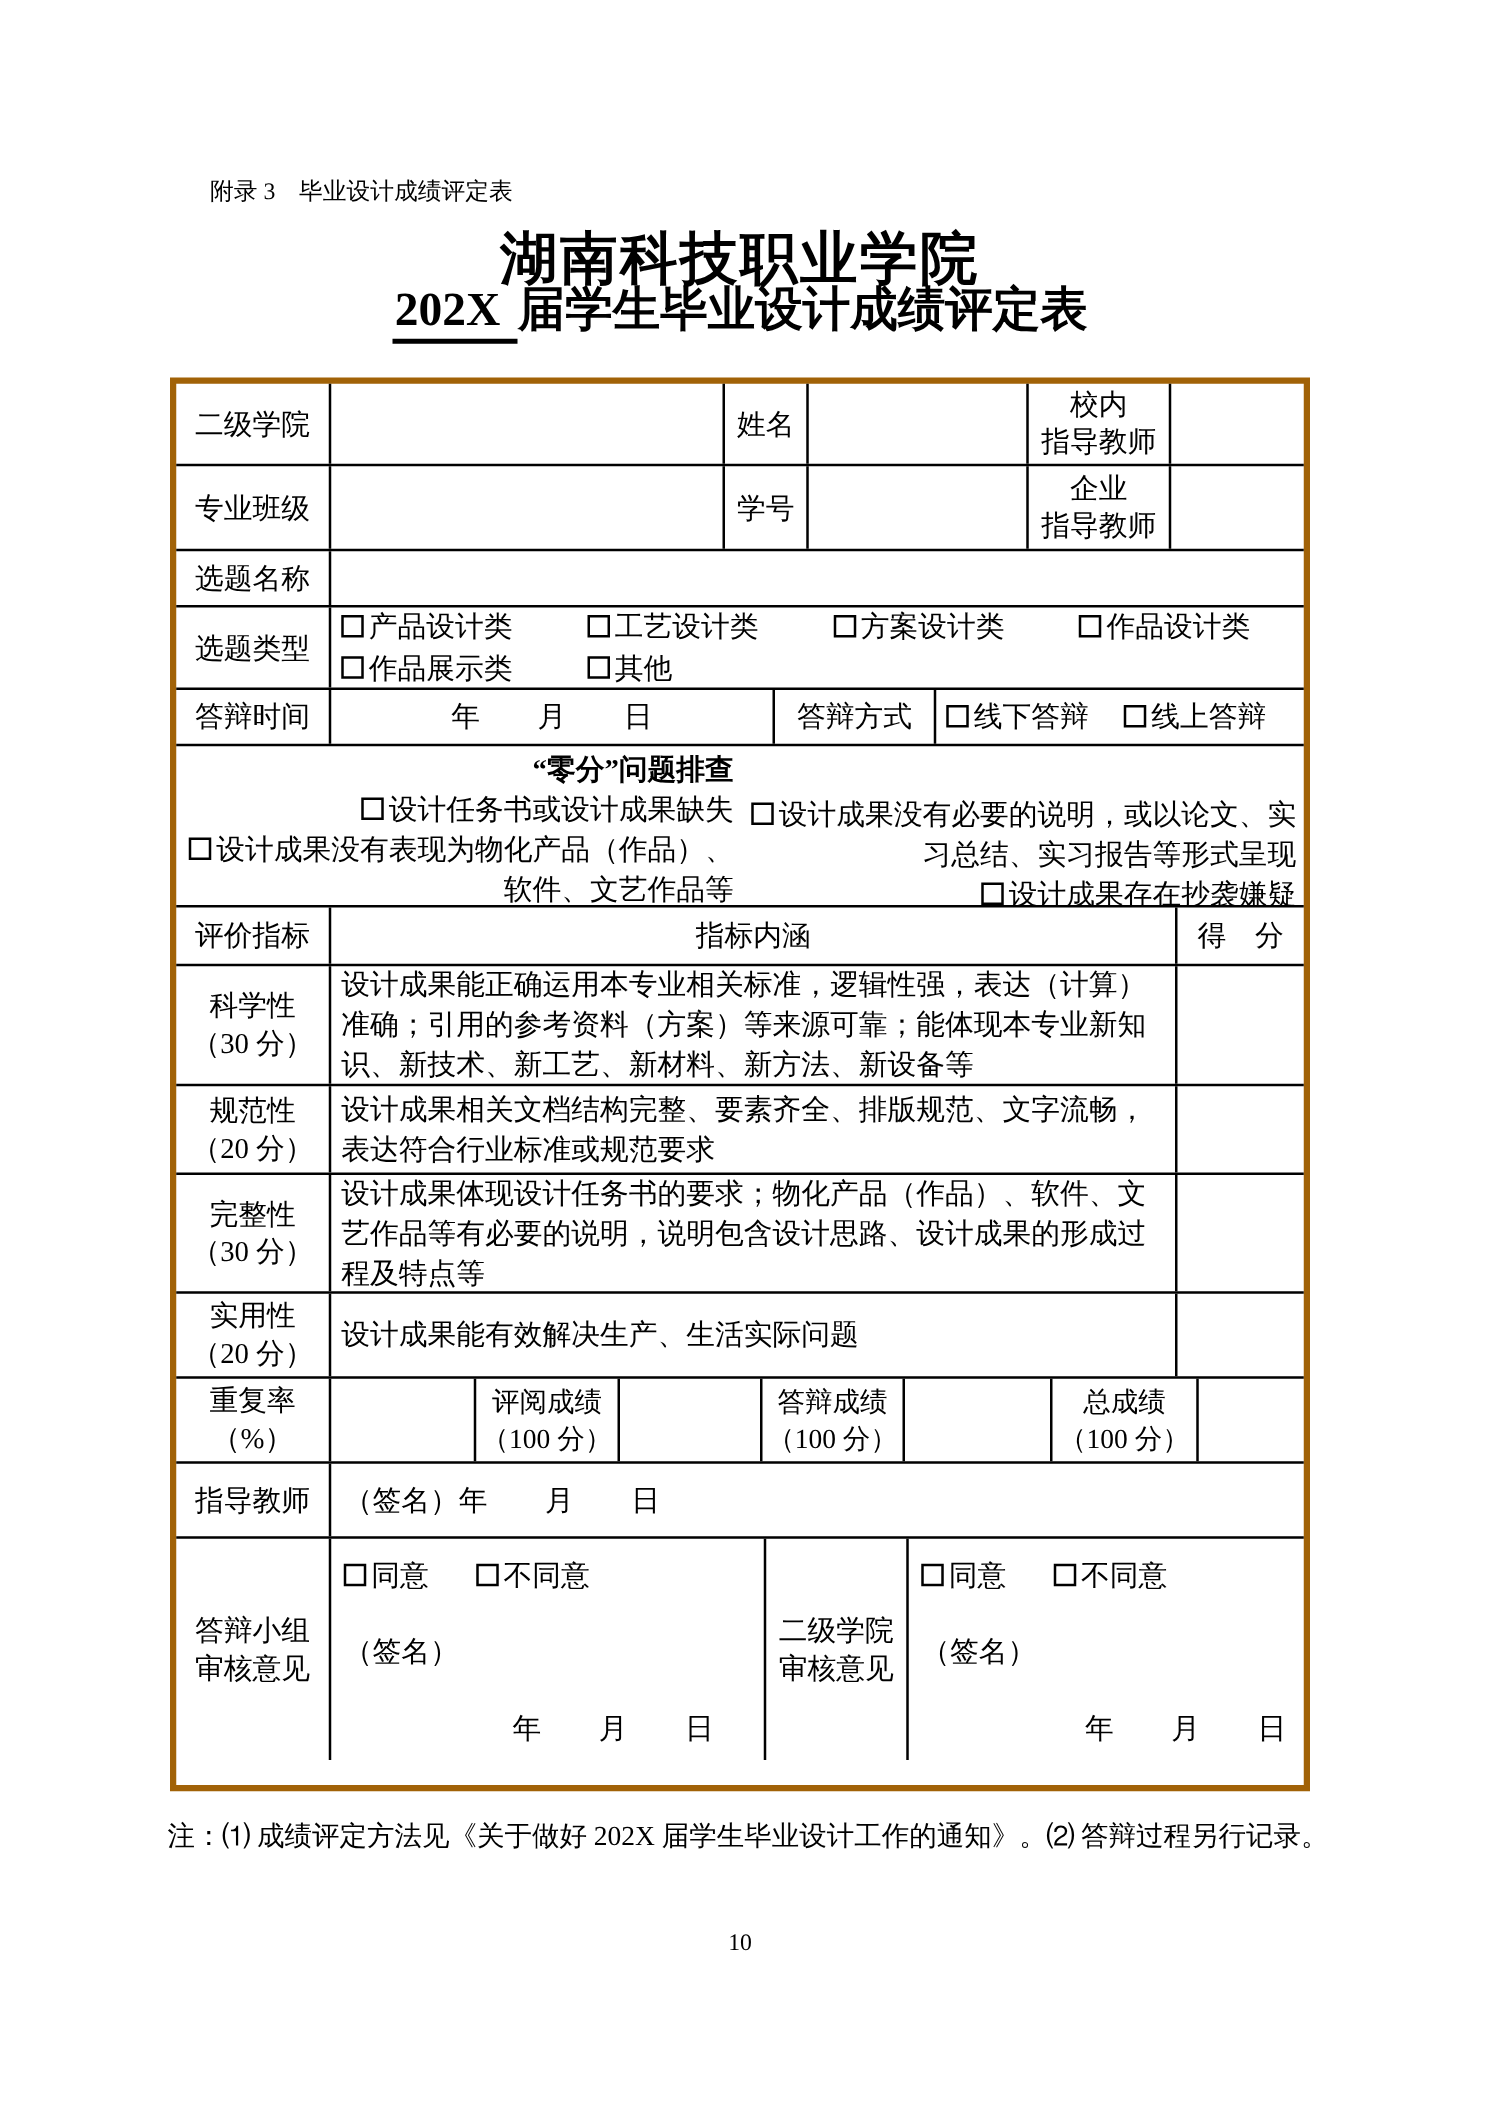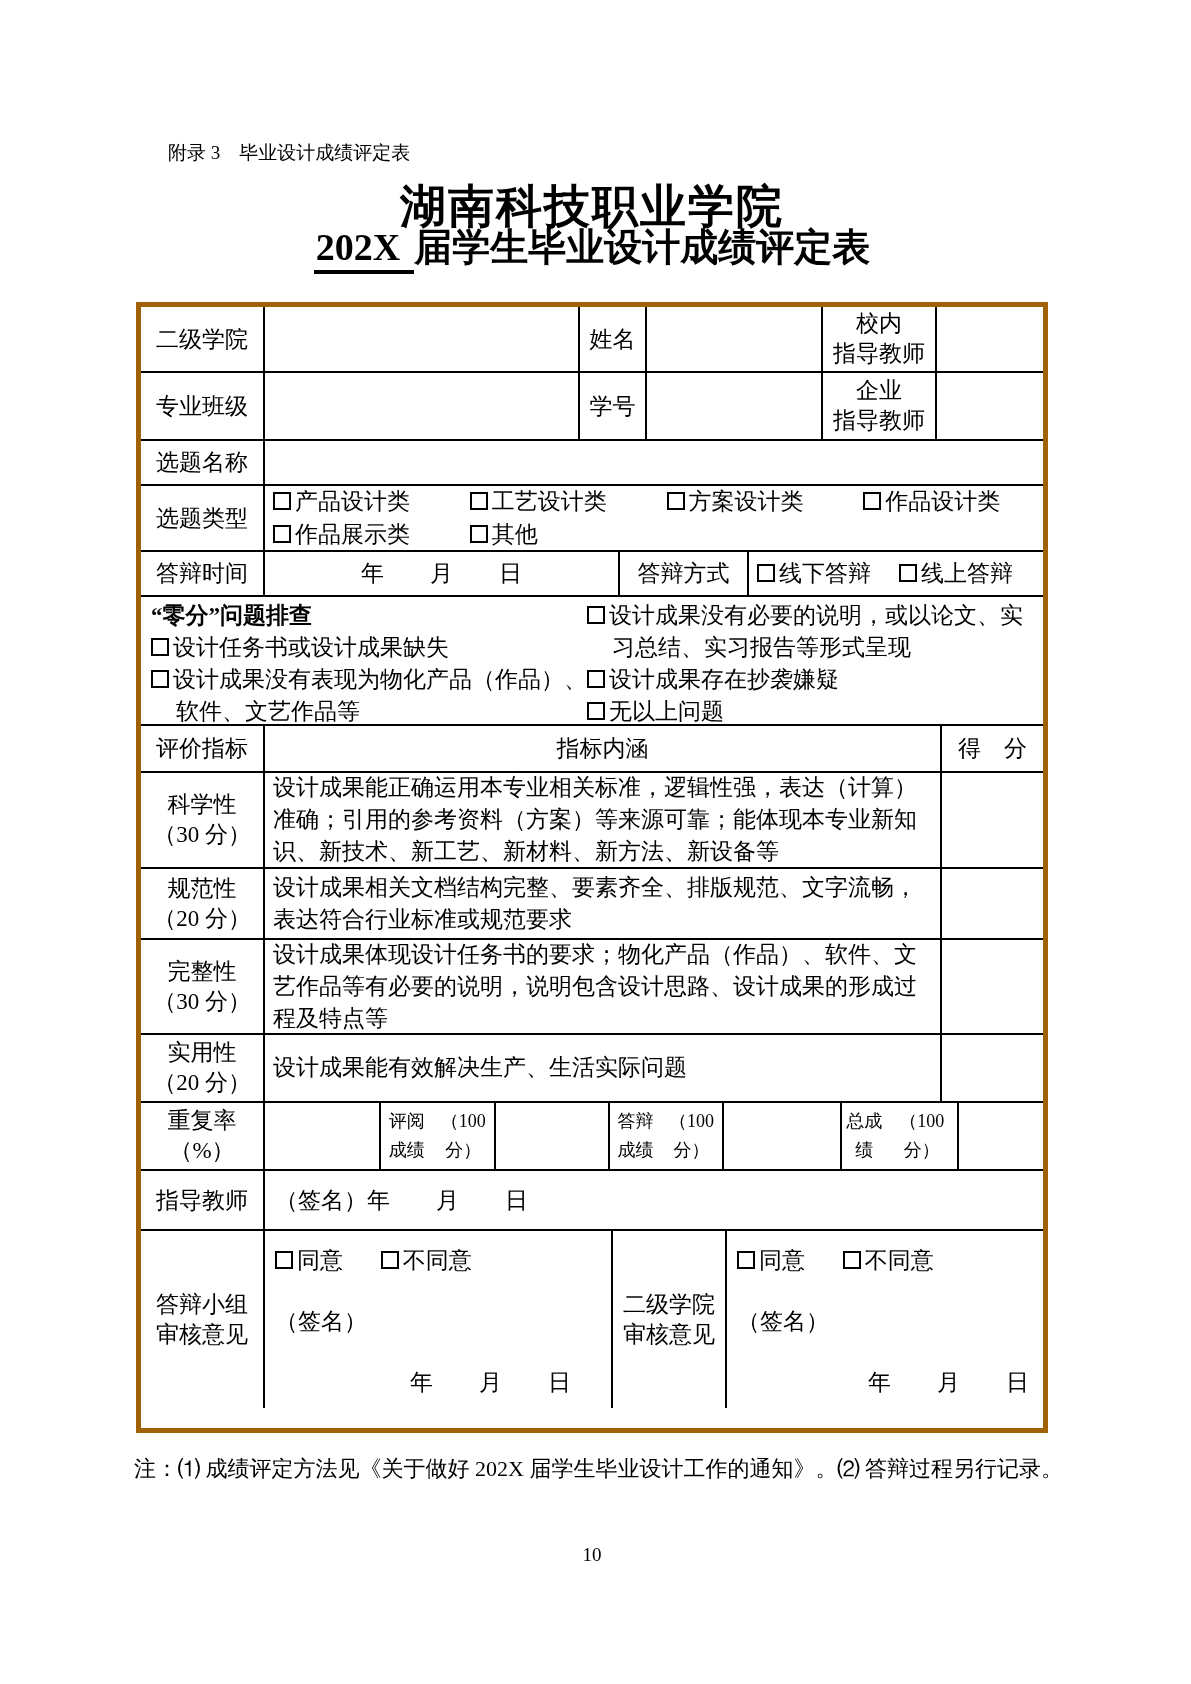--- a/index.html
+++ b/index.html
@@ -50,30 +50,30 @@
     display:inline-block; width:14px; height:14px; border:2px solid #000;
     margin-right:4px; flex:none; vertical-align:-1px;
   }
   .opt { white-space:nowrap; margin-right:54px; }
   .opt:last-child { margin-right:0; }
   .optlines { display:flex; flex-direction:column; line-height:33px; padding-left:8px; }
   .modeopts { padding-left:8px; }
   .modeopts .opt { margin-right:28px; }
   
   .zerocell { padding:3px 0 0 10px; align-items:flex-start; }
-  .zcols { display:flex; width:100%; }
+  .zcols { display:flex; width:100%;text-align:right; }
   .zl { width:436px; flex:none; }
-  .zr { width:450px; flex:none; }
+  .zr { width:450px; flex:none;margin-top:36px; }
   .zl div, .zr div { line-height:32px; }
   .zhead { font-weight:bold; }
   .zitem { padding-left:25px; text-indent:-25px; }
   
   .ind { padding:0 10px 0 8px; line-height:32px; display:flex; align-items:center; }
   .ind > div { width:100%; }
-  .score2 { display:flex; flex-direction:row; line-height:29px; align-items:flex-end; font-size:18px; }
+  .score2 { display:flex; flex-direction:column; line-height:29px; align-items:center; font-size:22px; }
   
   .signrow { display:flex; justify-content:space-between; align-items:center;
              padding:0 14px 0 10px; }
   
   .sigcell {
     display:flex; flex-direction:column; justify-content:space-between;
     align-items:stretch; text-align:left; padding:14px 14px 10px 10px;
   }
   .sigcell .dt { text-align:right; }
   .sigcell .dtpad { padding-right:26px; }

